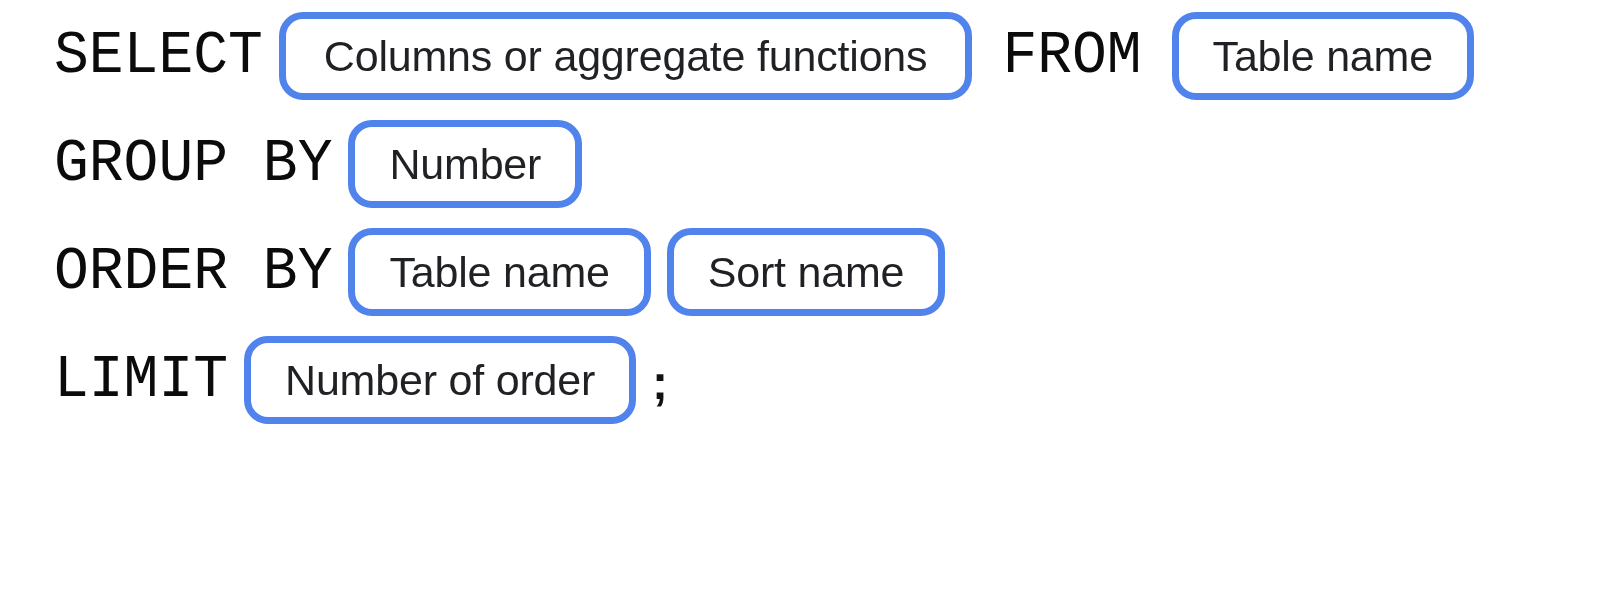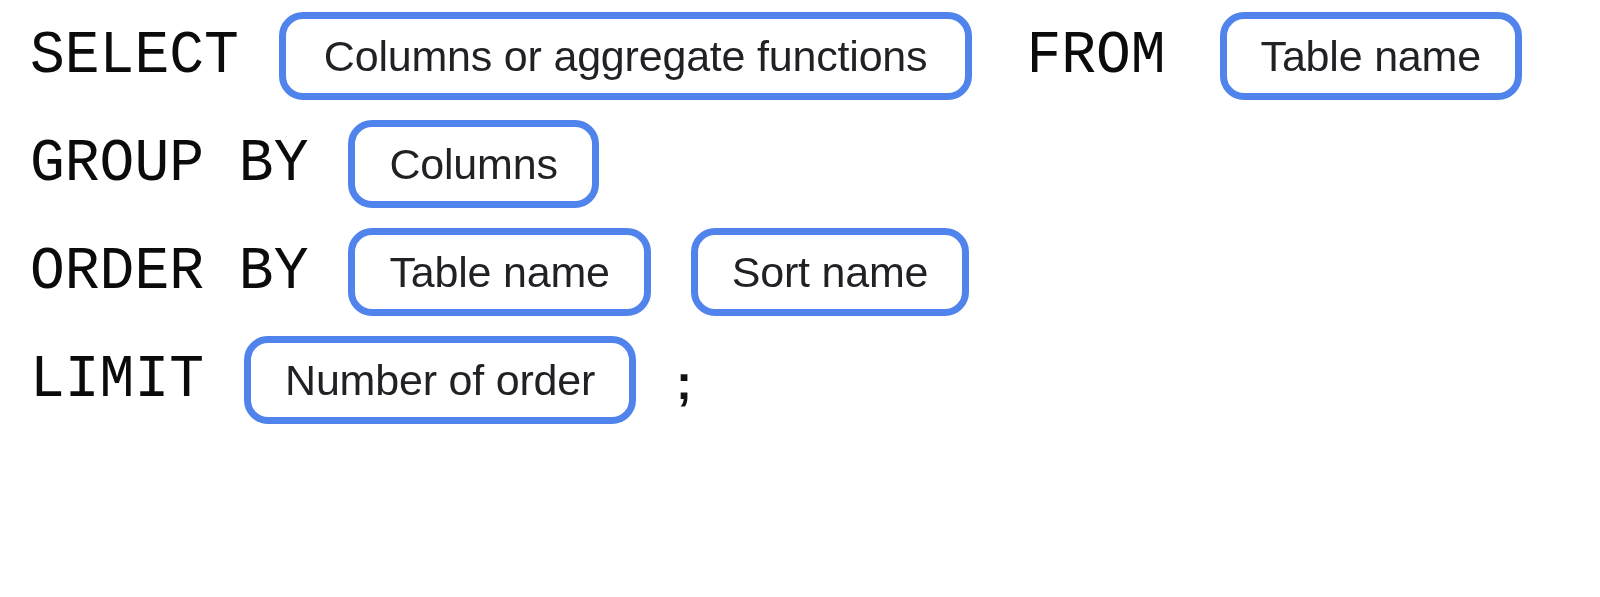--- a/index.html
+++ b/index.html
@@ -18,23 +18,24 @@
     display: flex;
     flex-direction: column;
     justify-content: flex-start;
     gap: 20px;
     overflow: hidden;
     font-family: "Liberation Sans", sans-serif;
   }
   .row {
     display: flex;
     align-items: center;
-    gap: 40px;
+    gap: 16px;
     height: 88px;
     flex: 0 0 auto;
+    margin-left: 24px;
   }
   .kw {
     font-family: "Liberation Mono", "DejaVu Sans Mono", monospace;
     font-size: 58px;
     font-weight: 400;
     color: var(--keyword-color);
     letter-spacing: 0px;
     white-space: pre;
     line-height: 1;
     transform: scaleY(1.04);
@@ -84,21 +85,21 @@
     <span class="kw mid">FROM</span>
     <div class="pill">
       <span class="pill-label">Table name</span>
     </div>
   </div>
 
 
   <div class="row">
     <span class="kw">GROUP BY</span>
     <div class="pill">
-      <span class="pill-label">Columns</span>
+      <span class="pill-label">Number</span>
     </div>
   </div>
 
   <div class="row">
     <span class="kw">ORDER BY</span>
     <div class="pill">
       <span class="pill-label">Table name</span>
     </div>
     <div class="pill">
       <span class="pill-label">Sort name</span>

